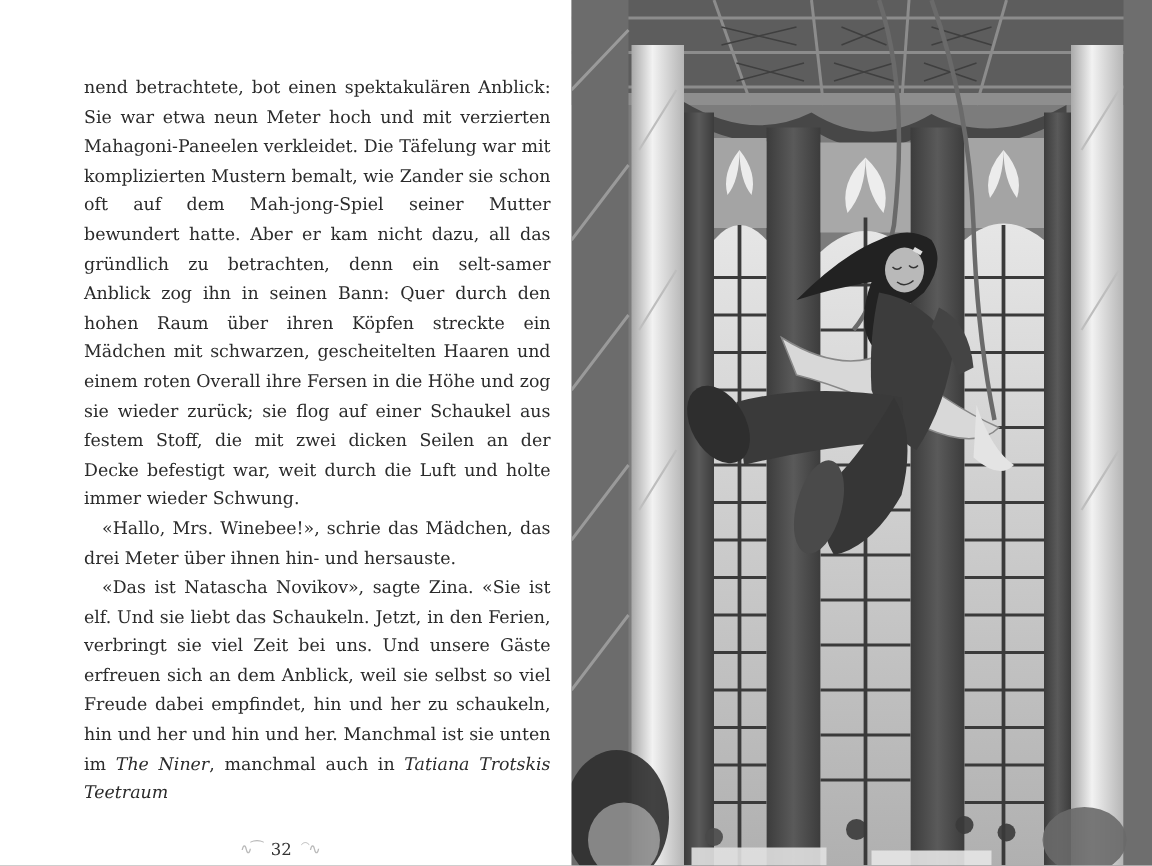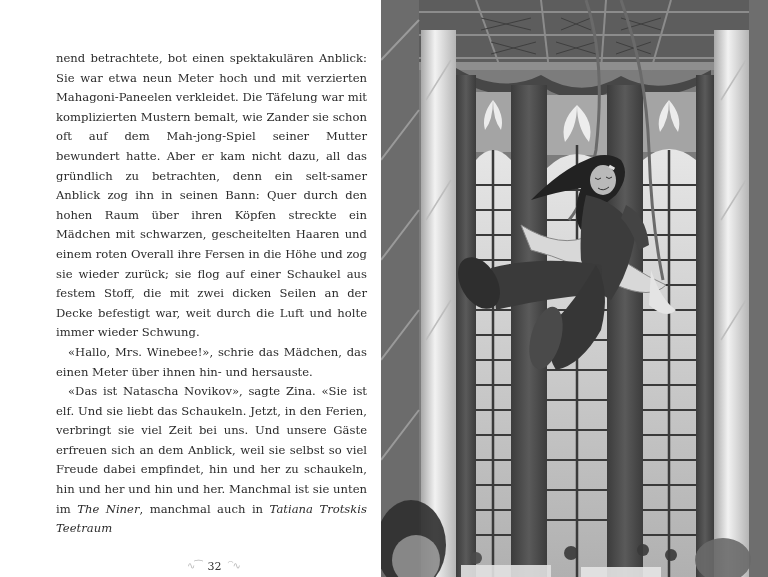--- a/index.html
+++ b/index.html
@@ -9,37 +9,37 @@
   .text-block {
     position:absolute; left:56px; top:49px; width:311px;
     font-family:"DejaVu Serif", "Liberation Serif", serif;
     font-size:11.6px; line-height:19.6px; color:#2b2b2b;
     text-align:justify; hyphens:manual;
   }
   .text-block p { margin:0; }
   .text-block p.indent { text-indent:12px; }
   .text-block em { }
   .folio {
-    position:absolute; left:160px; top:558px; width:80px; text-align:right;
+    position:absolute; left:160px; top:558px; width:80px; text-align:left;
     font-family:"DejaVu Serif","Liberation Serif",serif; font-size:11px; color:#333;
   }
   .folio .orn { color:#b9b9b9; font-size:10px; letter-spacing:-1px; vertical-align:1px; }
   .folio .num { margin:0 6px; }
   .illustration { position:absolute; left:381px; top:0; width:387px; height:577px; overflow:hidden; background:#8a8a8a; }
   .illustration svg { display:block; }
 </style>
 </head>
 <body>
 
 <div class="spread">
 
   <div class="text-page">
     <div class="text-block" id="textblock">
         <p class=""><span>nend betrachtete, bot einen spektakulären Anblick: Sie war etwa neun Meter hoch und mit verzierten Mahagoni-Paneelen verkleidet. Die Täfelung war mit komplizierten Mustern bemalt, wie Zander sie schon oft auf dem Mah-jong-Spiel seiner Mutter bewundert hatte. Aber er kam nicht dazu, all das gründlich zu betrachten, denn ein selt-samer Anblick zog ihn in seinen Bann: Quer durch den hohen Raum über ihren Köpfen streckte ein Mädchen mit schwarzen, gescheitelten Haaren und einem roten Overall ihre Fersen in die Höhe und zog sie wieder zurück; sie flog auf einer Schaukel aus festem Stoff, die mit zwei dicken Seilen an der Decke befestigt war, weit durch die Luft und holte immer wieder Schwung.</span></p>
-        <p class="indent"><span>«Hallo, Mrs. Winebee!», schrie das Mädchen, das einen Meter über ihnen hin- und hersauste.</span></p>
+        <p class="indent"><span>«Hallo, Mrs. Winebee!», schrie das Mädchen, das drei Meter über ihnen hin- und hersauste.</span></p>
         <p class="indent"><span>«Das ist Natascha Novikov», sagte Zina. «Sie ist elf. Und sie liebt das Schaukeln. Jetzt, in den Ferien, verbringt sie viel Zeit bei uns. Und unsere Gäste erfreuen sich an dem Anblick, weil sie selbst so viel Freude dabei empfindet, hin und her zu schaukeln, hin und her und hin und her. Manchmal ist sie unten im </span><em>The Niner</em><span>, manchmal auch in </span><em>Tatiana Trotskis Teetraum</em></p>
       </div>
     <div class="folio">
       <span class="orn">∿⁀</span><span class="num">32</span><span class="orn">⁀∿</span>
     </div>
   </div>
 
   <div class="illustration">
     <svg width="387" height="577" viewBox="0 0 387 577" xmlns="http://www.w3.org/2000/svg">
       <defs>

